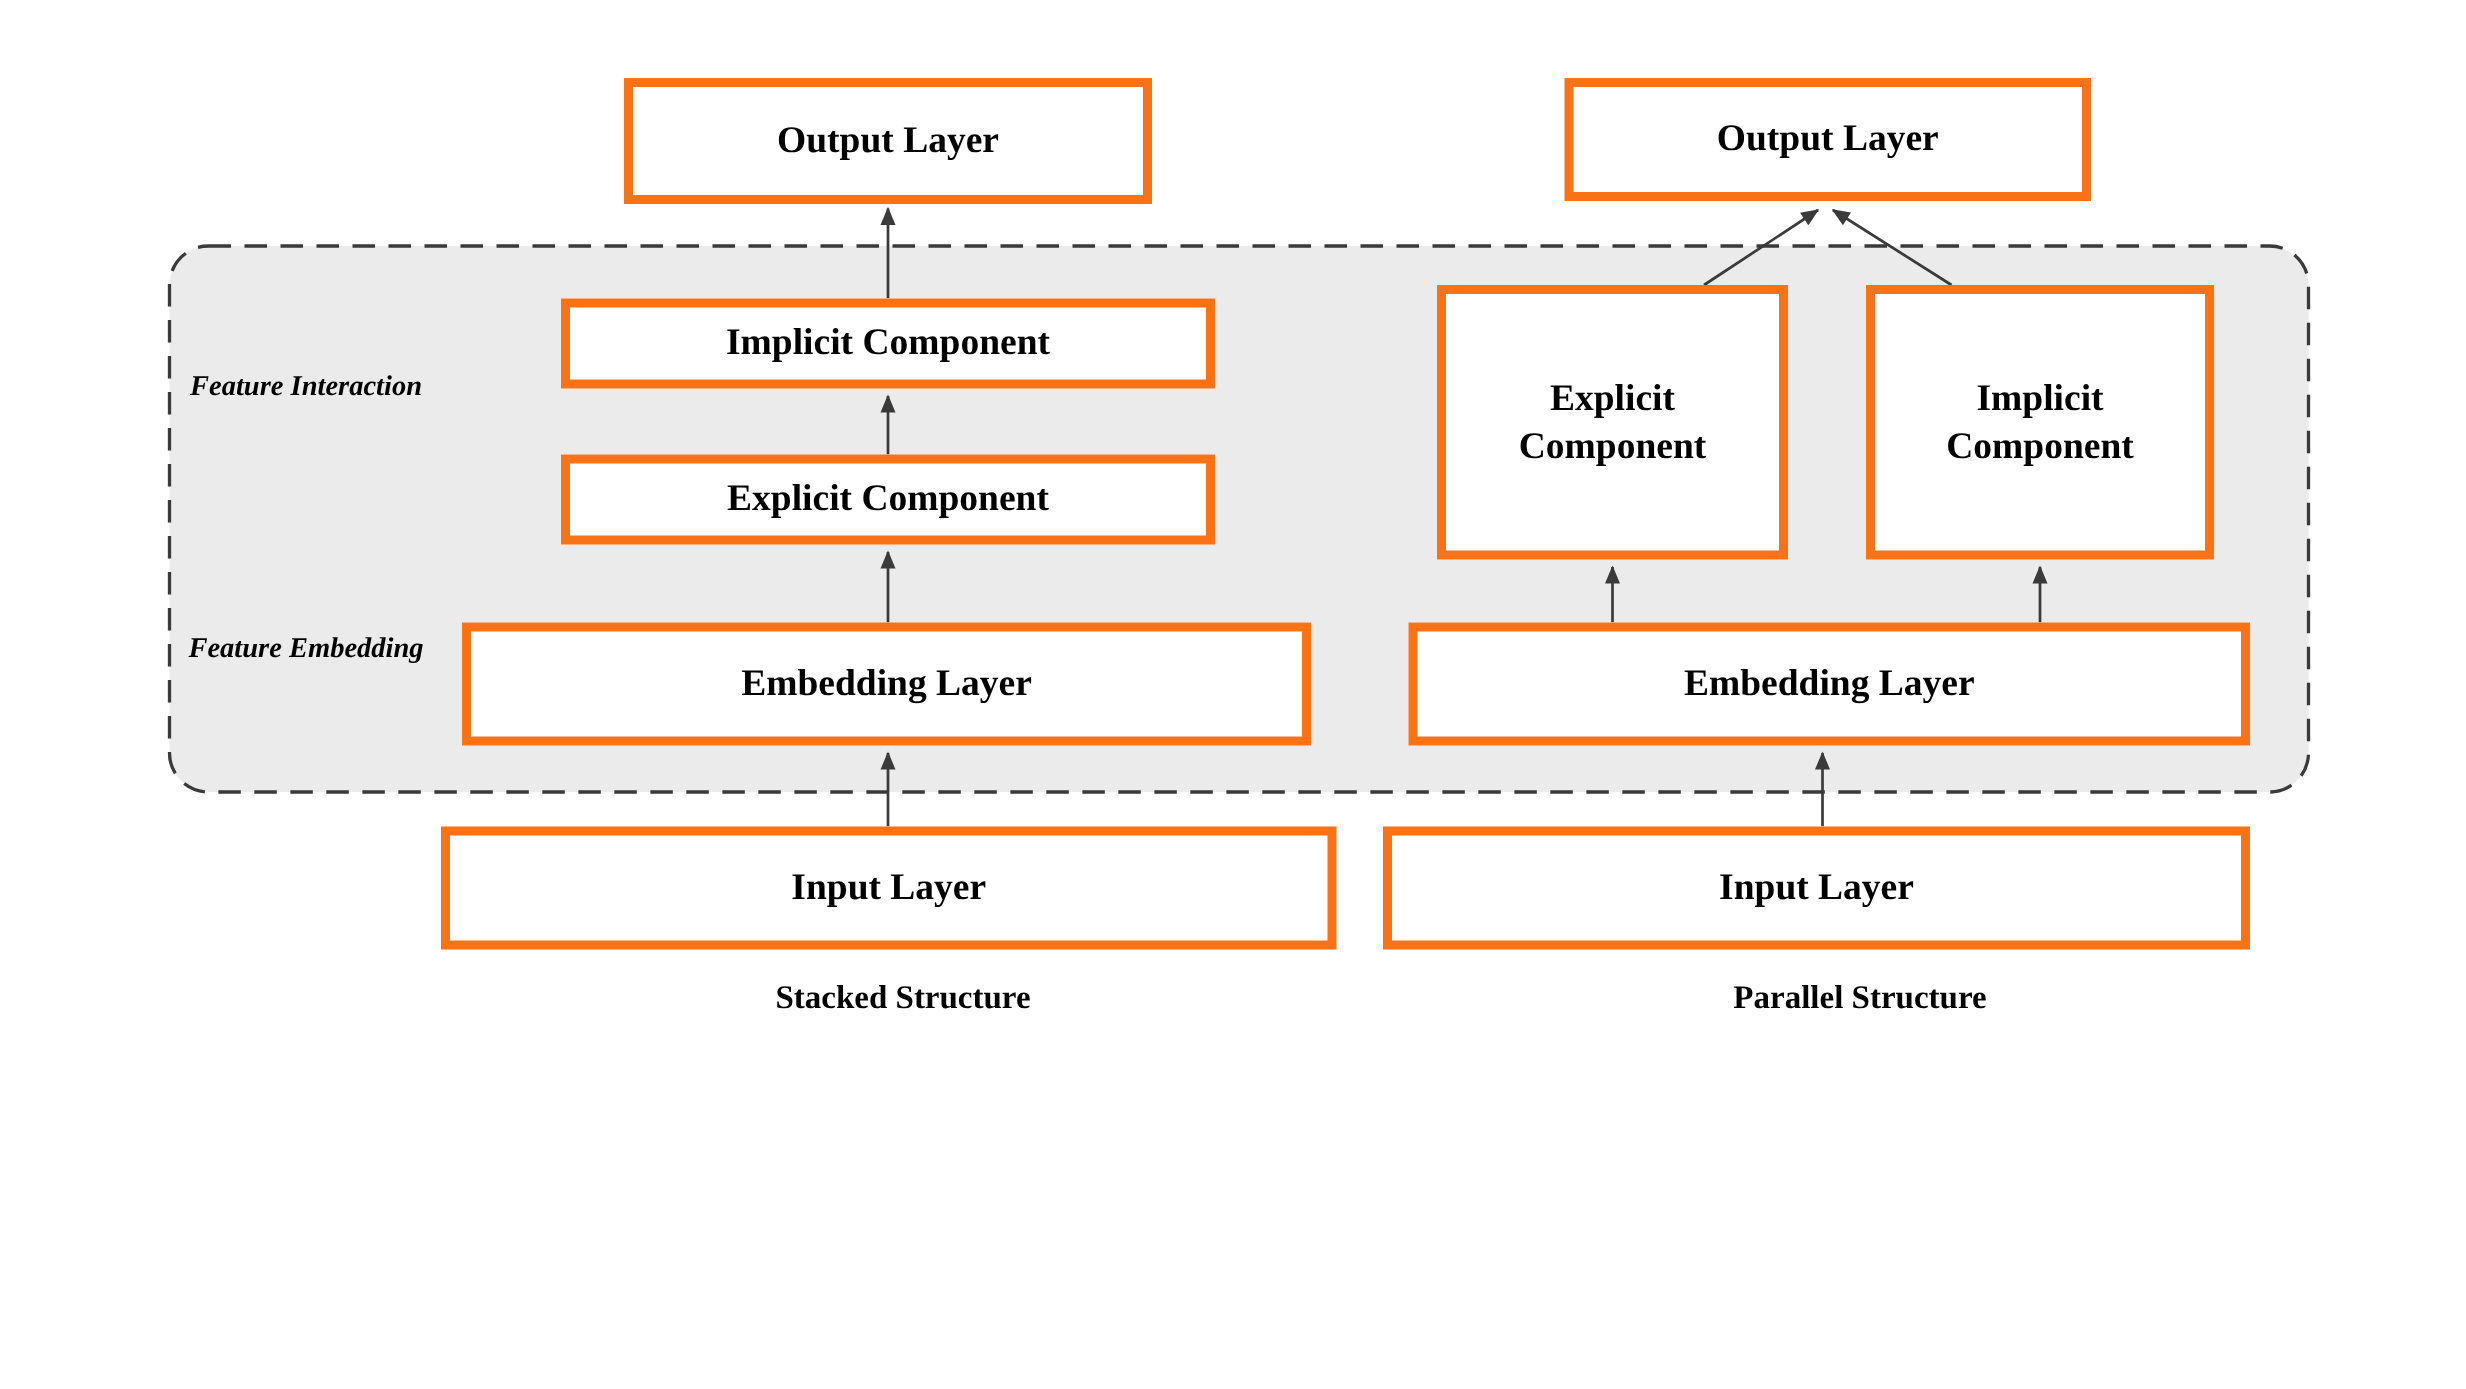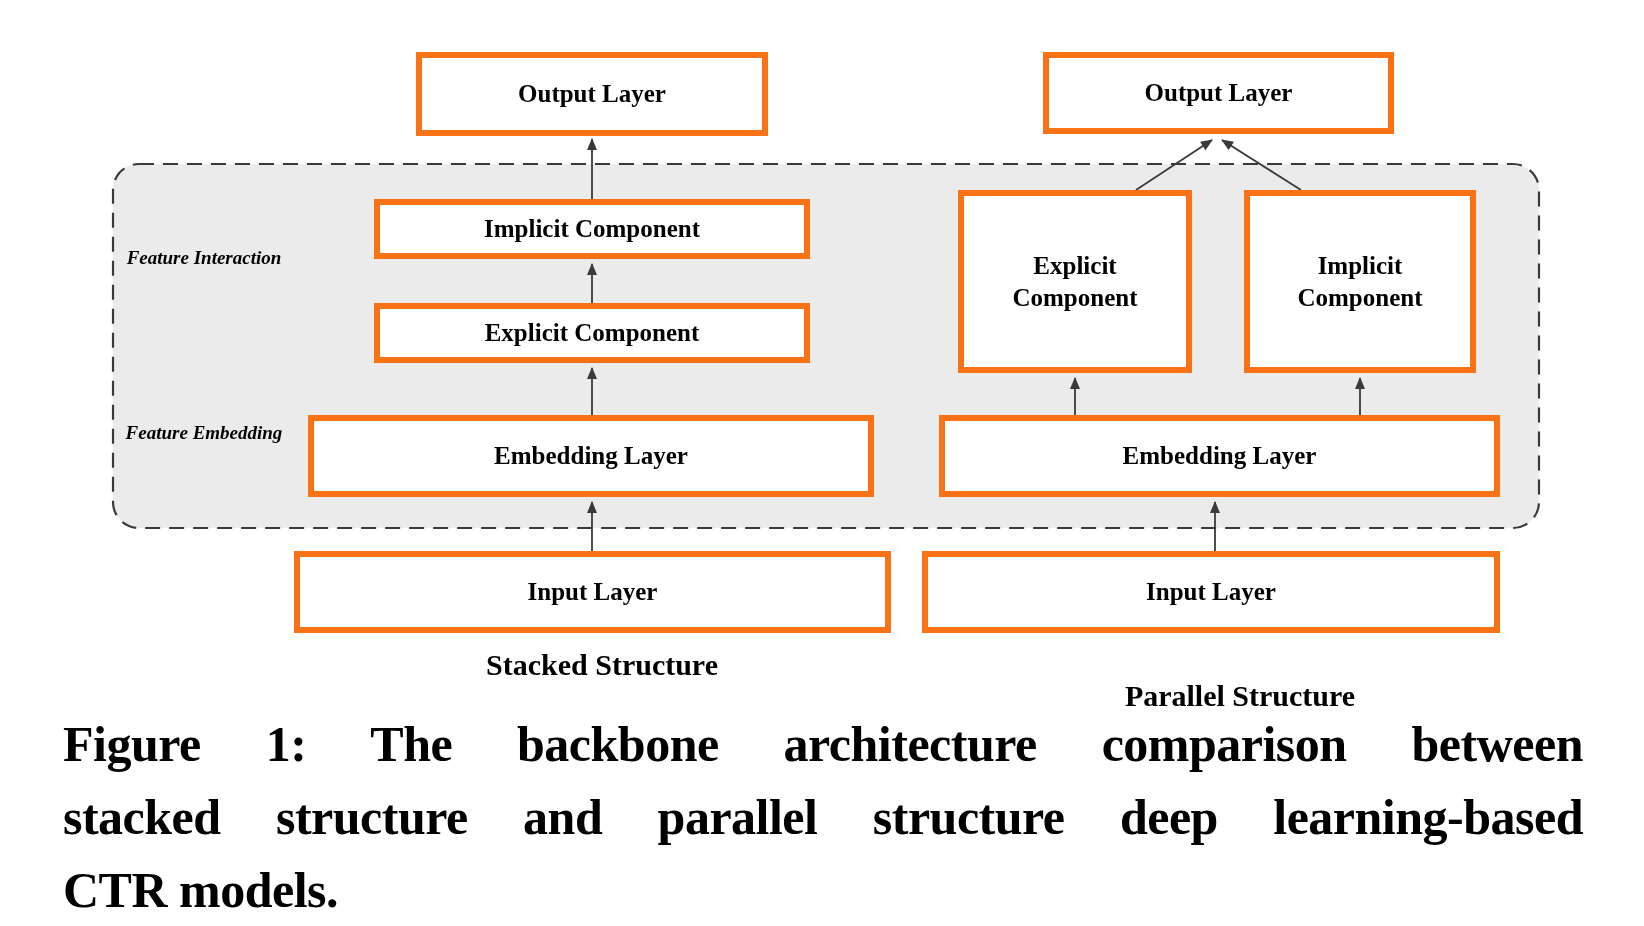--- a/index.html
+++ b/index.html
@@ -41,21 +41,21 @@
     font-weight: bold;
     font-style: italic;
     font-size: 19px;
     line-height: 30px;
     z-index: 2;
   }
   .structure-label {
     position: absolute;
     text-align: center;
     font-weight: bold;
-    font-size: 30px;
+    font-size: 22px;
     line-height: 34px;
     z-index: 2;
   }
   .caption {
     position: absolute;
     left: 63px;
     top: 708px;
     width: 1520px;
     font-weight: bold;
     font-size: 50px;
@@ -120,21 +120,16 @@
     <span class="lbl">Implicit Component</span>
   </div>
   <div class="box" style="left:939px; top:415px; width:561px; height:82px;">
     <span class="lbl">Embedding Layer</span>
   </div>
   <div class="box" style="left:922px; top:551px; width:578px; height:82px;">
     <span class="lbl">Input Layer</span>
   </div>
 
   <div class="structure-label" style="left:402px; top:648px; width:400px;">Stacked Structure</div>
-  <div class="structure-label" style="left:1040px; top:679px; width:400px;">Parallel Structure</div>
+  <div class="structure-label" style="left:1040px; top:648px; width:400px;">Parallel Structure</div>
 
-  <div class="caption">
-    <div class="cap-line cap-just">Figure 1: The backbone architecture comparison between</div>
-    <div class="cap-line cap-just">stacked structure and parallel structure deep learning-based</div>
-    <div class="cap-line">CTR models.</div>
-  </div>
 
 </div>
 
 </body></html>

